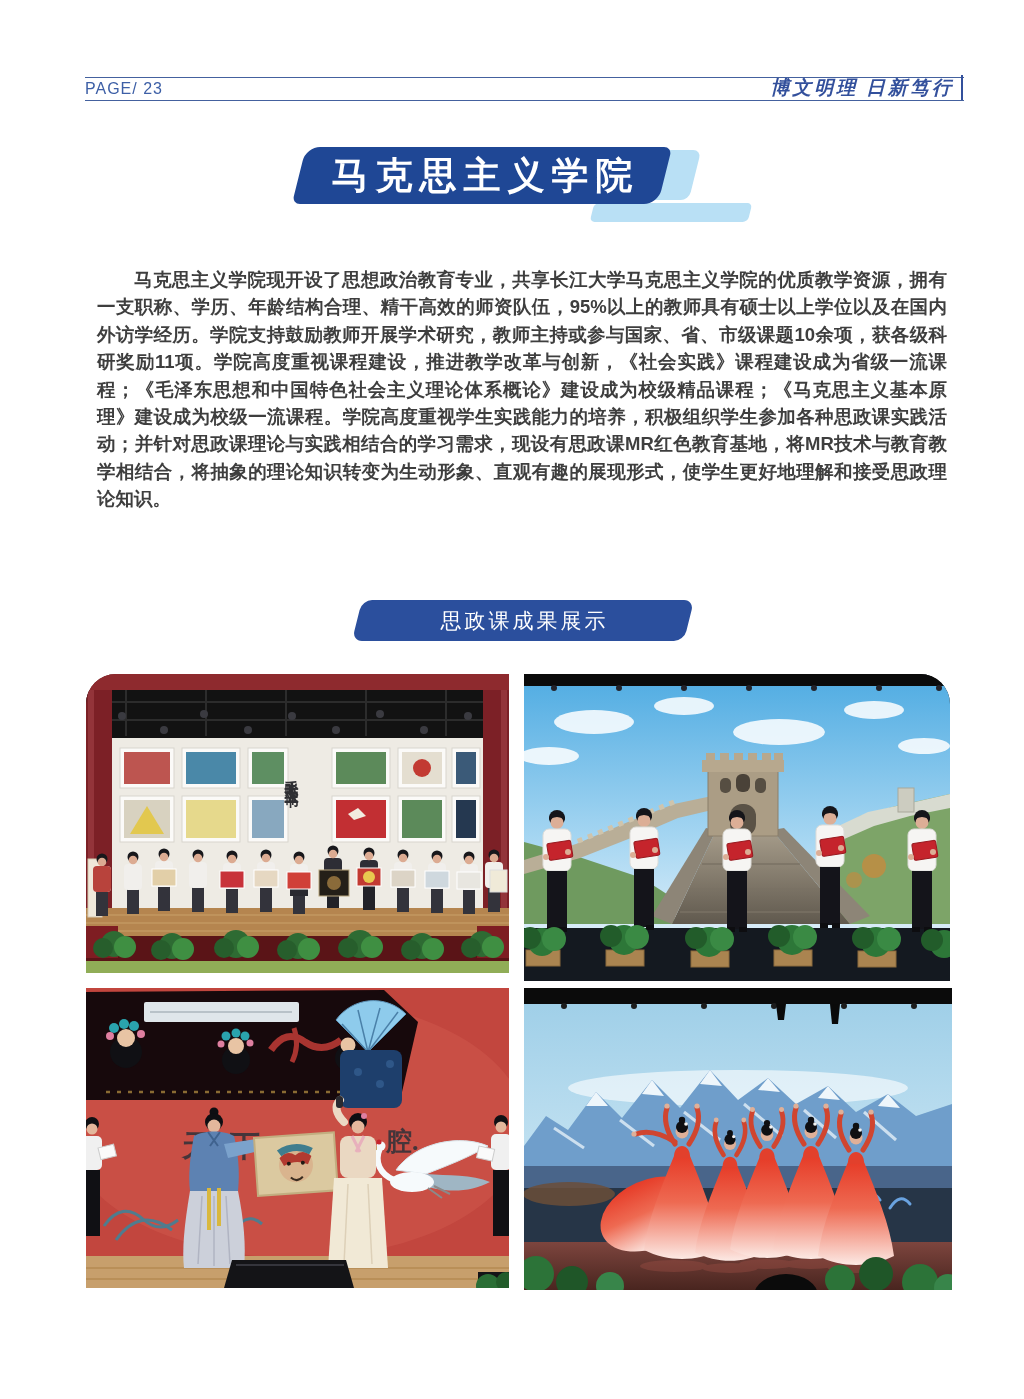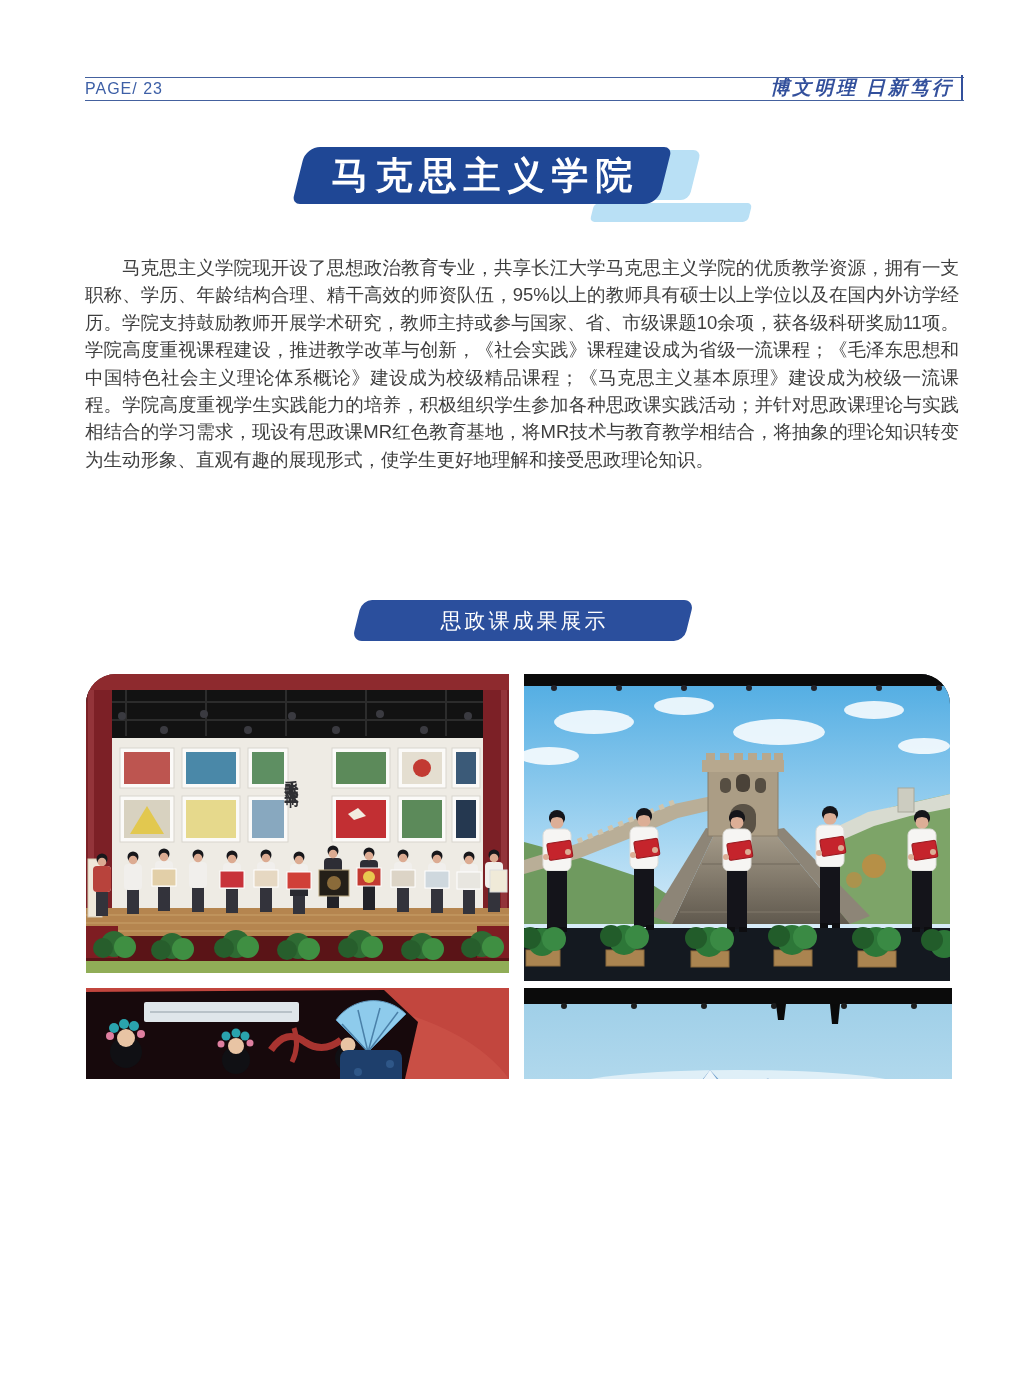--- a/index.html
+++ b/index.html
@@ -1,16 +1,16 @@
 <!DOCTYPE html>
 <html><head>
 <meta charset="utf-8">
 <style>
   html,body{margin:0;padding:0;background:#ffffff;}
-  .page{position:relative;width:1024px;height:1079px;background:#ffffff;overflow:hidden;
+  .page{position:relative;width:1024px;height:1399px;background:#ffffff;overflow:hidden;
         font-family:"Liberation Sans","DejaVu Sans",sans-serif;}
   
   .hrule{position:absolute;left:85px;width:879px;height:1px;background:#44619e;}
   .hrule-top{top:77px;}
   .hrule-bottom{top:100px;}
   .page-label{position:absolute;left:85px;top:80px;font-size:16px;letter-spacing:1px;color:#3d5fa6;}
   .motto{position:absolute;right:61px;top:75px;height:25px;line-height:25px;
          font-family:"Liberation Serif","DejaVu Serif",serif;font-style:italic;font-weight:bold;
          font-size:19px;letter-spacing:3px;color:#33509c;border-right:2px solid #33509c;padding-right:7px;margin-left:20px;}
   
@@ -18,21 +18,21 @@
                border-radius:14px 8px 14px 8px;transform:skewX(-14deg);z-index:1;}
   .banner-dark .t{display:block;transform:skewX(14deg);text-align:center;line-height:57px;
                   color:#ffffff;font-size:37px;font-weight:bold;letter-spacing:7px;text-indent:7px;}
   .accent-top{position:absolute;left:647px;top:150px;width:48px;height:50px;background:#b9e0f5;
               border-radius:8px;transform:skewX(-14deg);z-index:0;}
   .accent-bottom{position:absolute;left:592px;top:203px;width:158px;height:19px;background:#b9e0f5;
                  border-radius:5px;transform:skewX(-14deg);}
   
   .intro{position:absolute;left:85px;top:254px;width:874px;font-size:18.5px;line-height:27.4px;
          color:#3e3e3e;text-align:justify;}
-  .intro p{margin:0;text-indent:2em;}
+  .intro p{margin:12px;text-indent:2em;font-weight:bold;}
   
   .section-banner{position:absolute;left:357px;top:600px;width:332px;height:41px;background:#2b4f9d;
                   border-radius:10px;transform:skewX(-14deg);}
   .section-banner .t{display:block;transform:skewX(14deg);text-align:center;line-height:41px;
                      color:#ffffff;font-size:21px;letter-spacing:3px;text-indent:3px;}
   
   .photo{position:absolute;overflow:hidden;background:#d8d8d8;}
   .photo svg{display:block;width:100%;height:100%;}
   #photo1{left:86px;top:674px;width:423px;height:299px;border-radius:30px 0 0 0;}
   #photo2{left:524px;top:674px;width:426px;height:307px;border-radius:0 30px 0 0;}

